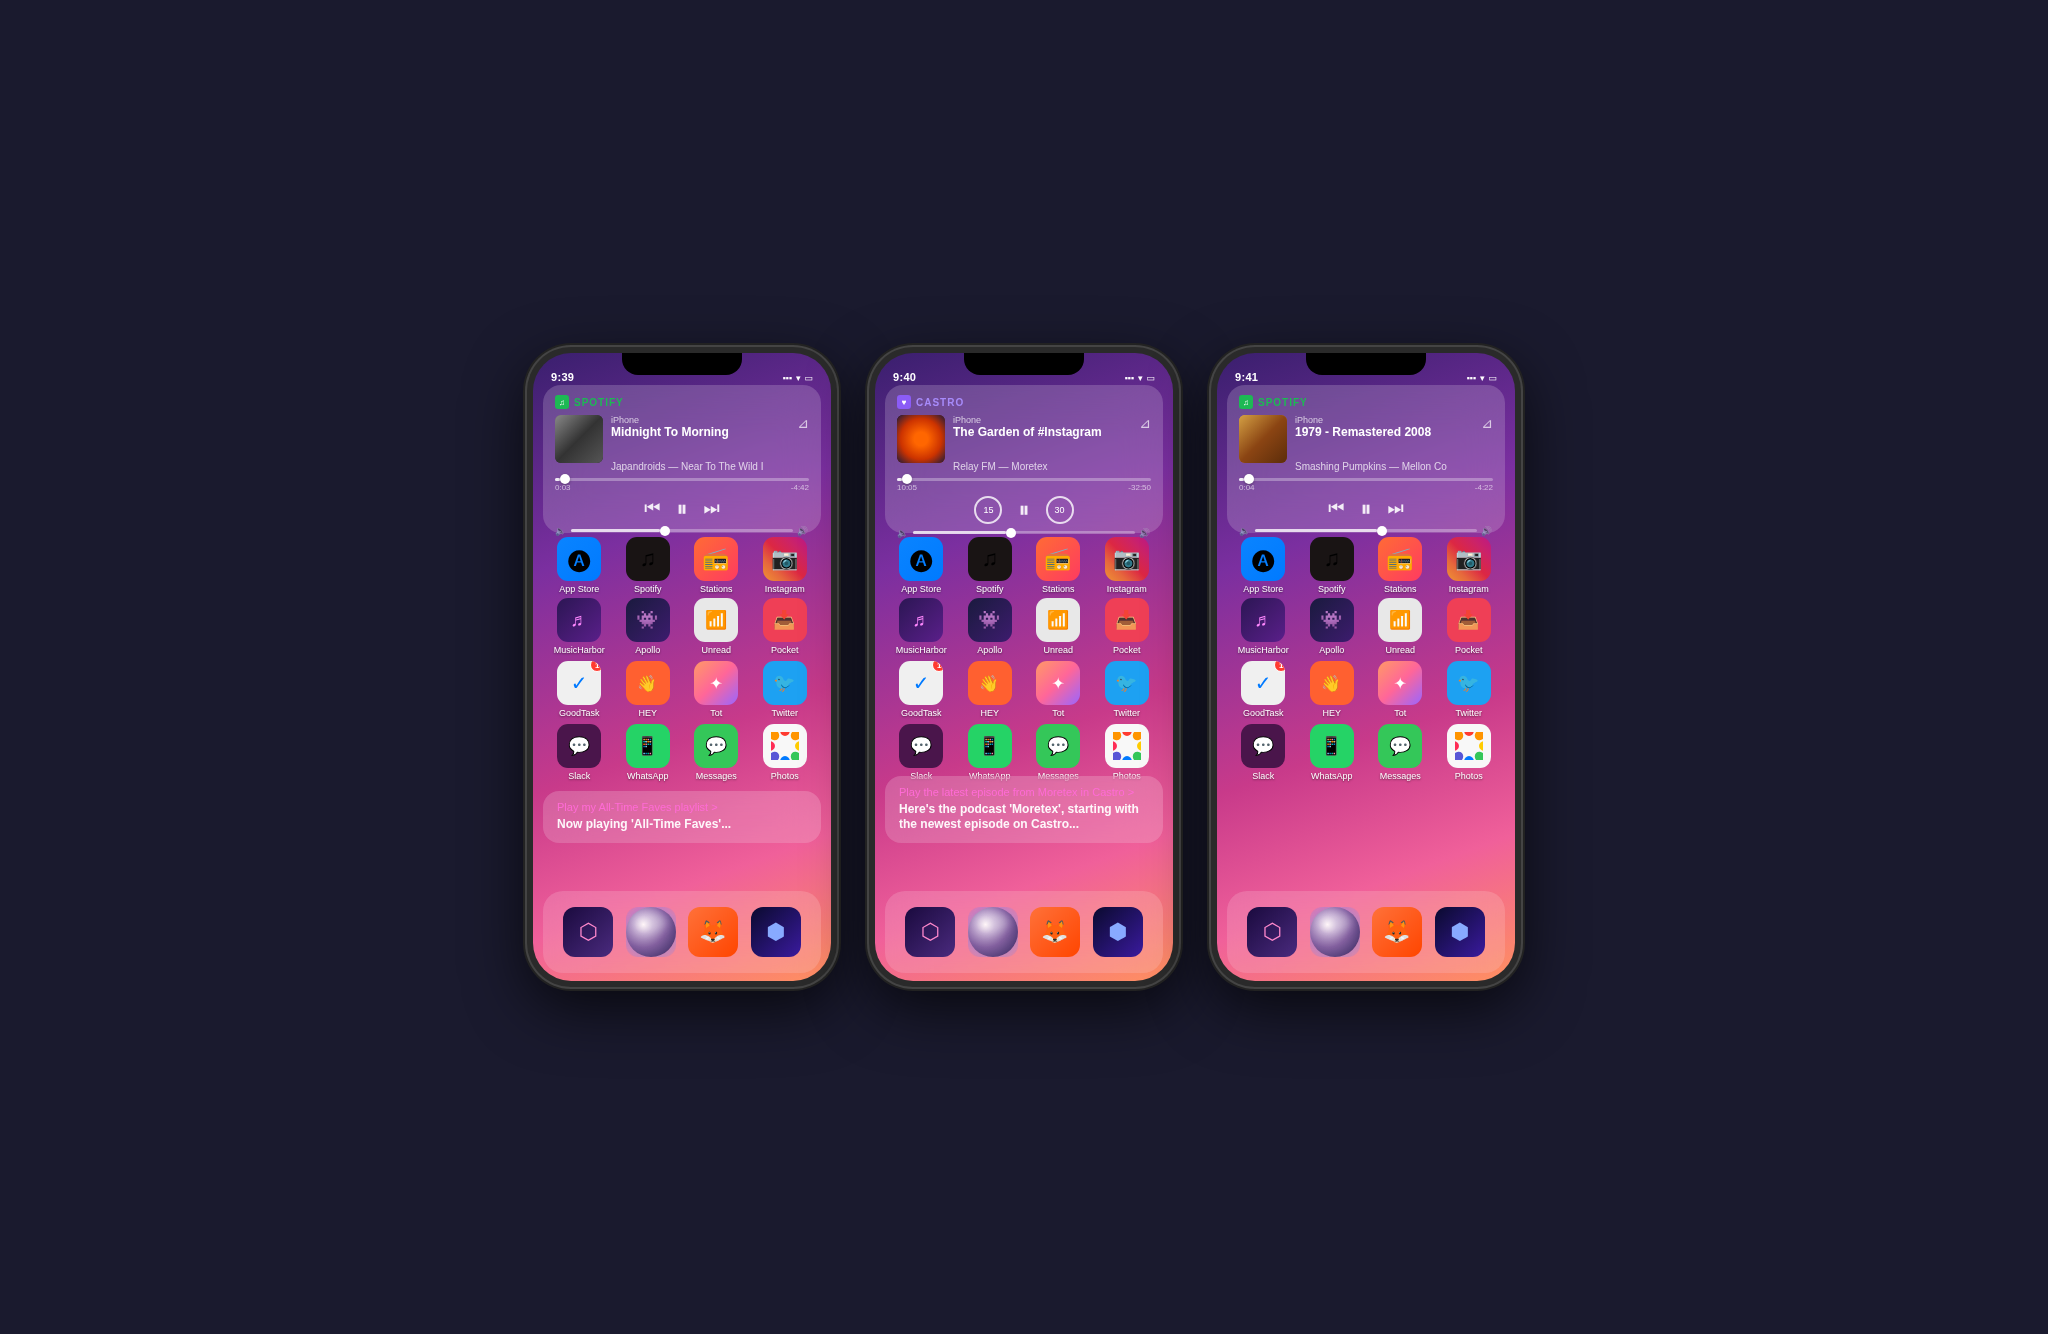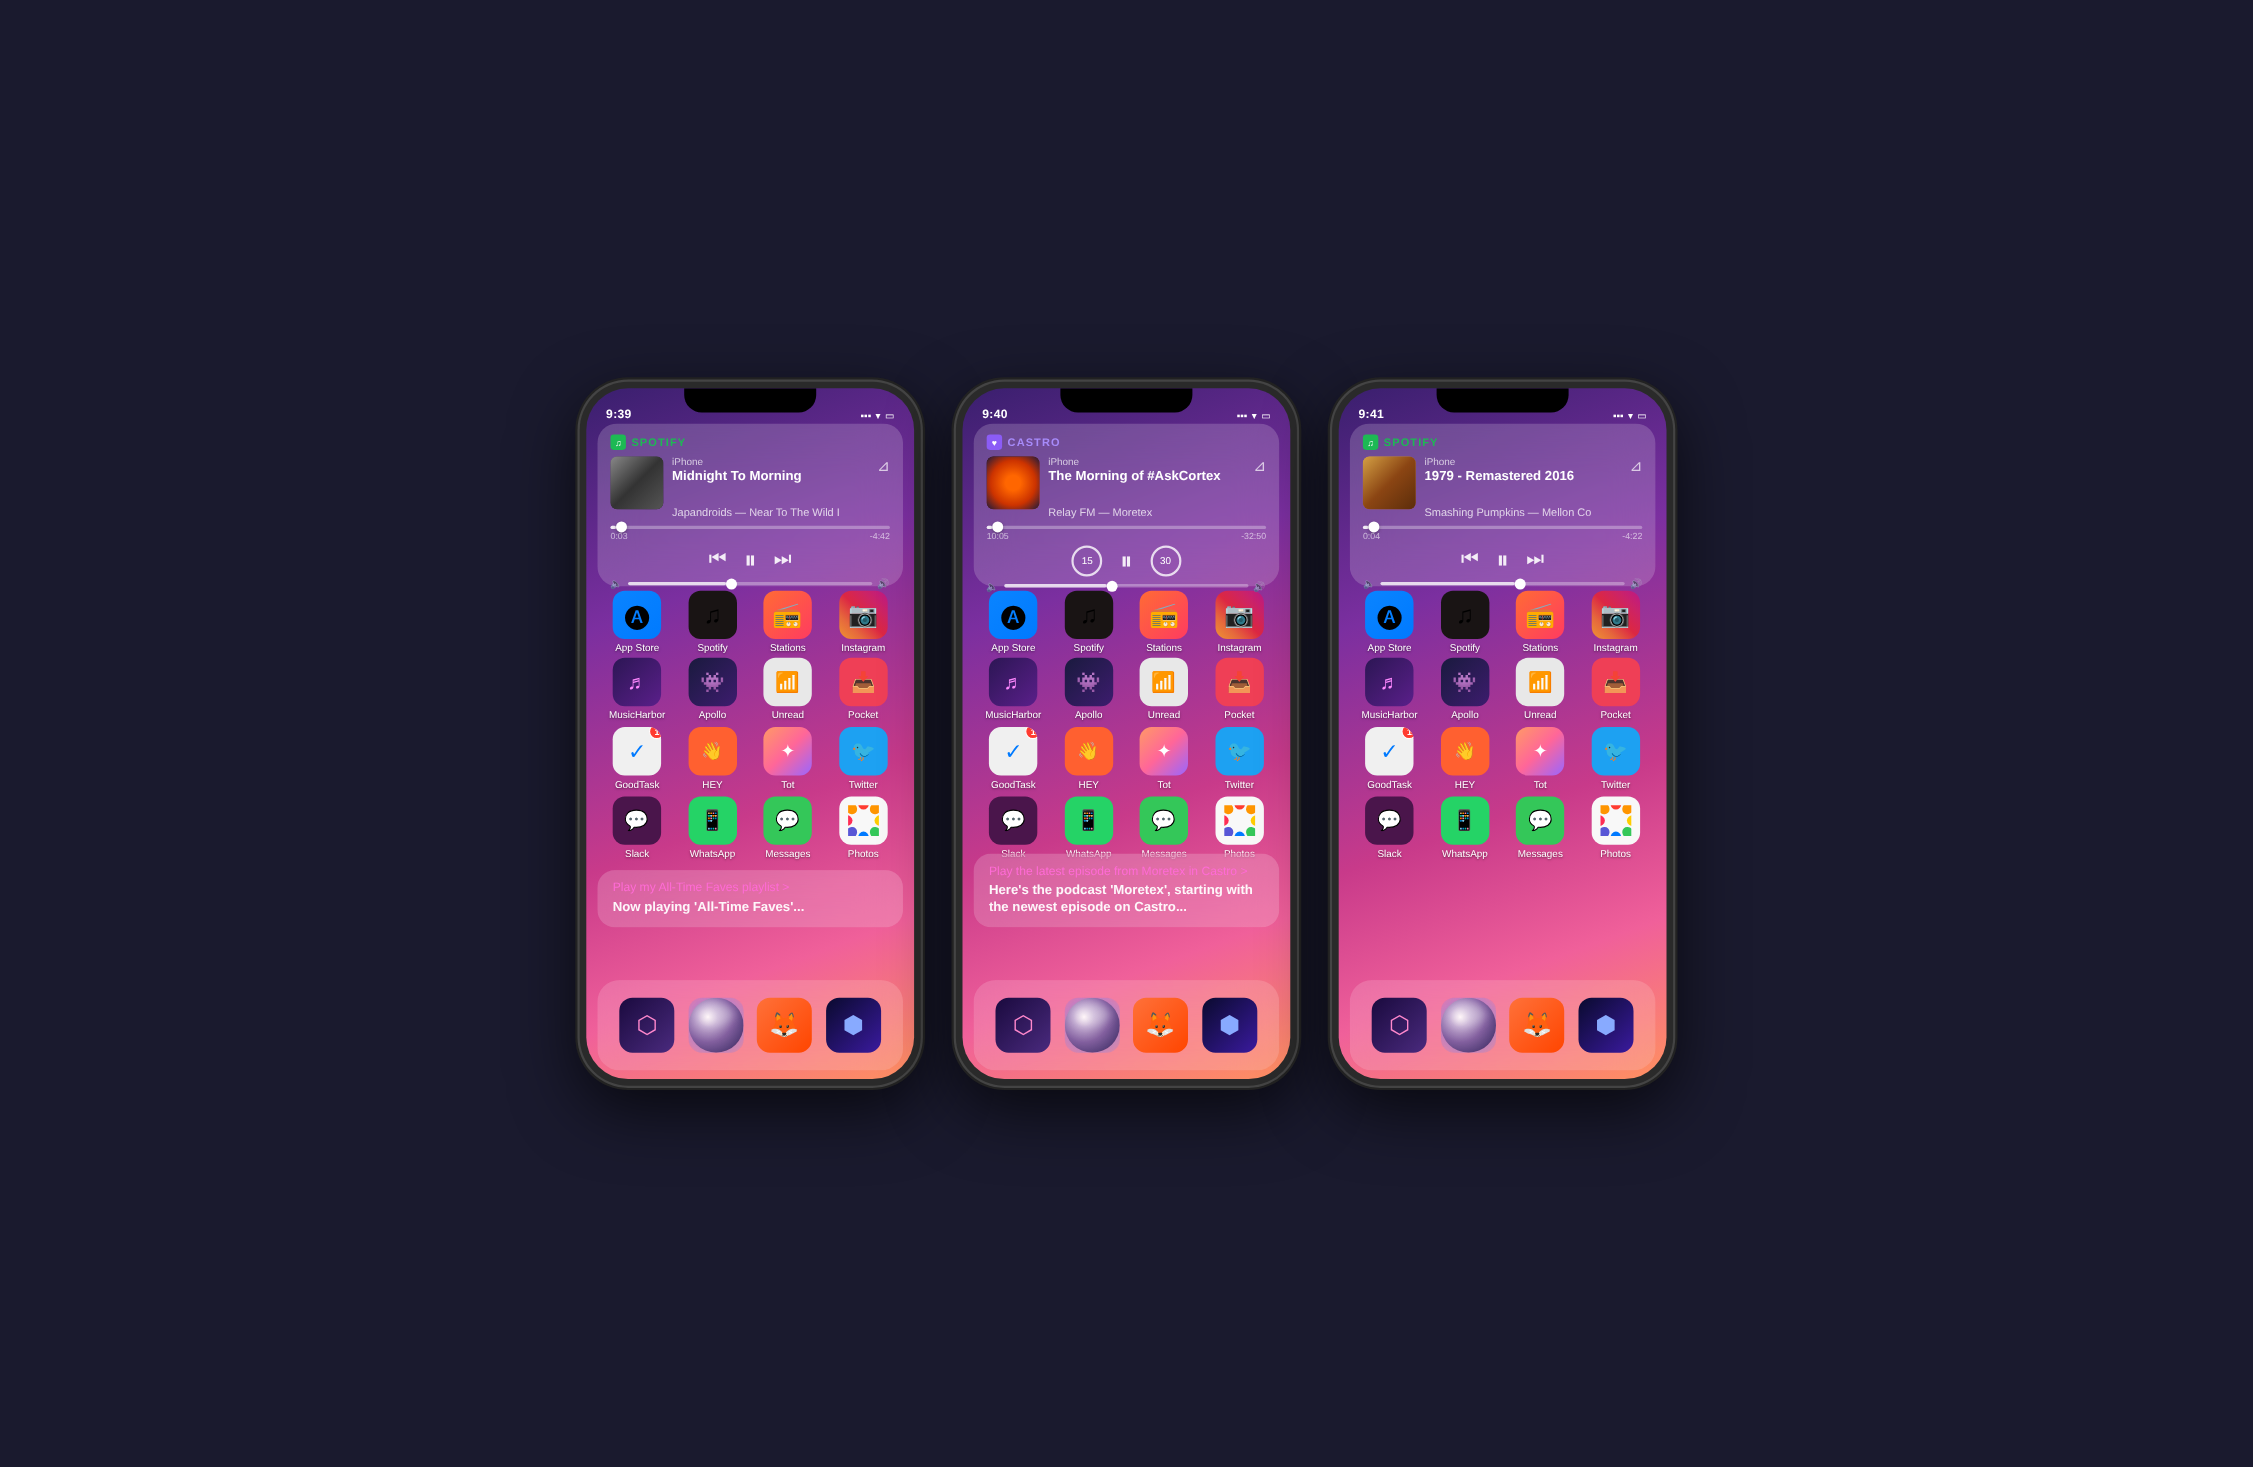--- a/index.html
+++ b/index.html
@@ -712,21 +712,21 @@
           <span class="widget-app-name castro-name">CASTRO</span>
         </div>
         <div class="widget-body">
           <div class="widget-album-art album-art-castro" style="background:linear-gradient(135deg,#1a0a0a,#cc3300); display:flex; align-items:center; justify-content:center; font-size:18px;">
             <span style="color:#ff6600;font-size:14px;">⬡</span>
           </div>
           <div class="widget-track-info">
             <div class="widget-device">
               <span>iPhone</span>
             </div>
-            <div class="widget-track-name">The Morning of #AskCortex</div>
+            <div class="widget-track-name">The Garden of #Instagram</div>
             <div class="widget-artist">Relay FM — Moretex</div>
           </div>
           <span class="airplay-icon">⊿</span>
         </div>
         <div class="widget-progress">
           <div class="progress-bar-container">
             <div class="progress-fill" style="width: 2%;"></div>
             <div class="progress-thumb" style="left: 2%;"></div>
           </div>
           <div class="progress-times">
@@ -919,21 +919,21 @@
           <span class="widget-app-name spotify-name">SPOTIFY</span>
         </div>
         <div class="widget-body">
           <div class="widget-album-art album-art-spotify2" style="background:linear-gradient(135deg,#d4a044,#8B4513); display:flex; align-items:center; justify-content:center; font-size:18px;">
             <span style="color:#fff;font-size:14px;">🎨</span>
           </div>
           <div class="widget-track-info">
             <div class="widget-device">
               <span>iPhone</span>
             </div>
-            <div class="widget-track-name">1979 - Remastered 2016</div>
+            <div class="widget-track-name">1979 - Remastered 2008</div>
             <div class="widget-artist">Smashing Pumpkins — Mellon Co</div>
           </div>
           <span class="airplay-icon">⊿</span>
         </div>
         <div class="widget-progress">
           <div class="progress-bar-container">
             <div class="progress-fill" style="width: 2%;"></div>
             <div class="progress-thumb" style="left: 2%;"></div>
           </div>
           <div class="progress-times">

